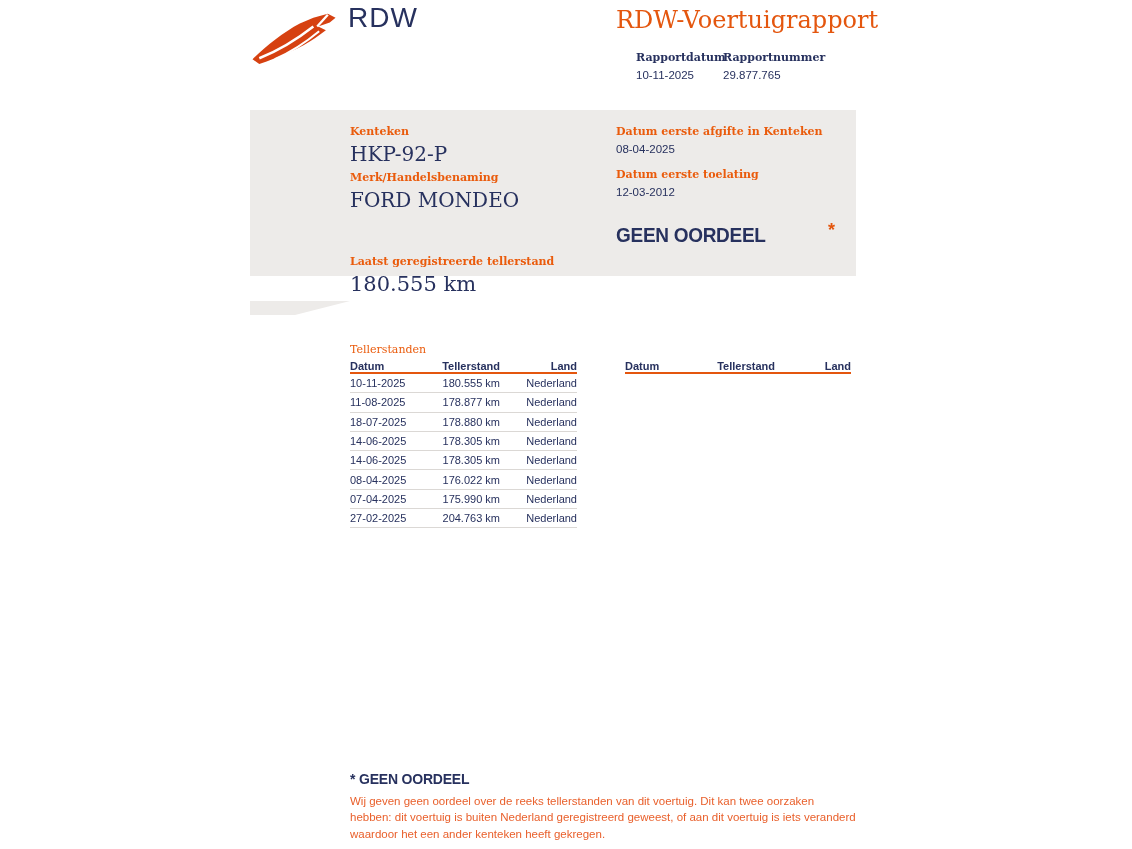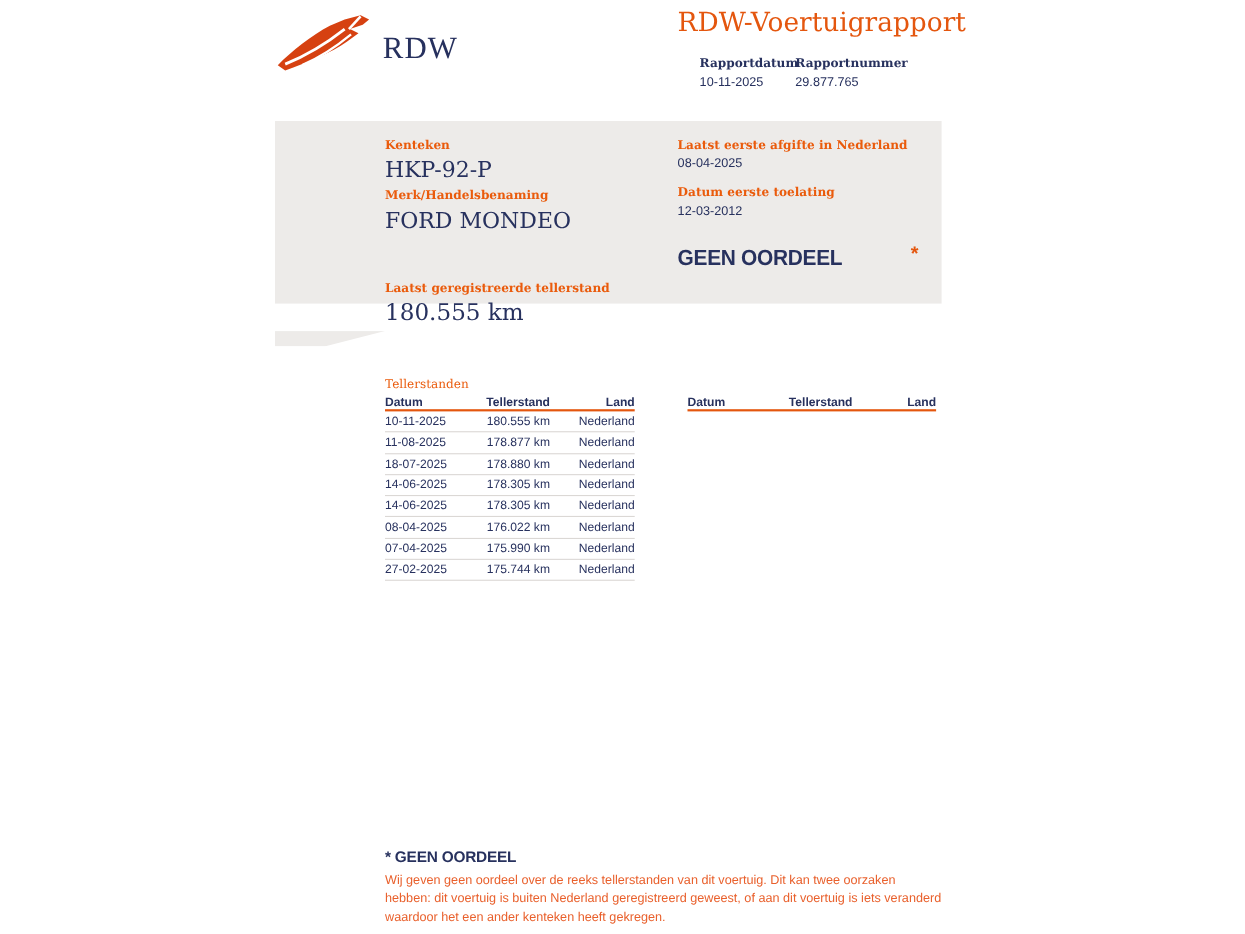--- a/index.html
+++ b/index.html
@@ -11,22 +11,22 @@
     --fn-orange:#e9602c;
     --row-line:#dbd8d5;
   }
   *{box-sizing:border-box;margin:0;padding:0;}
   html,body{background:#ffffff;}
   body{width:1132px;height:849px;font-family:"Liberation Sans",sans-serif;}
   .page{position:relative;width:1132px;height:849px;background:#ffffff;overflow:hidden;}
 
   
   .logo{position:absolute;left:251px;top:10px;width:88px;height:56px;}
-  .wordmark{position:absolute;left:348px;top:2px;font-family:Liberation Serif, serif;
-            font-size:28px;color:var(--navy);letter-spacing:1px;margin-top:27px;}
+  .wordmark{position:absolute;left:348px;top:2px;font-family:Liberation Sans, sans-serif;
+            font-size:28px;color:var(--navy);letter-spacing:1px;}
   .title{position:absolute;left:616px;top:6px;font-family:"DejaVu Serif",serif;
          font-size:24px;font-weight:normal;color:var(--orange);}
   .meta{position:absolute;left:616px;top:51px;display:flex;margin-left:20px;}
   .meta-item{width:87px;}
   .meta-label{font-family:"DejaVu Serif",serif;font-weight:bold;font-size:11px;color:var(--navy);}
   .meta-value{margin-top:5px;font-size:11.5px;color:var(--navy);}
 
   
   .graybox{position:absolute;left:250px;top:110px;width:606px;height:166px;background:var(--gray-bg);padding-left:36px;}
   .graybox-tail{position:absolute;left:250px;top:301px;width:100px;height:14px;background:var(--gray-bg);
@@ -87,21 +87,21 @@
   <div class="graybox">
     <div class="field" style="left:100px;top:15px;">
       <div class="field-label">Kenteken</div>
       <div class="field-value-big">HKP-92-P</div>
     </div>
     <div class="field" style="left:100px;top:61px;">
       <div class="field-label">Merk/Handelsbenaming</div>
       <div class="field-value-big">FORD MONDEO</div>
     </div>
     <div class="field" style="left:366px;top:15px;">
-      <div class="field-label">Laatst eerste afgifte in Nederland</div>
+      <div class="field-label">Datum eerste afgifte in Kenteken</div>
       <div class="field-value-sm">08-04-2025</div>
     </div>
     <div class="field" style="left:366px;top:58px;">
       <div class="field-label">Datum eerste toelating</div>
       <div class="field-value-sm">12-03-2012</div>
     </div>
     <div class="oordeel">GEEN OORDEEL</div>
     <div class="oordeel-star">*</div>
     <div class="field" style="left:100px;top:145px;">
       <div class="field-label">Laatst geregistreerde tellerstand</div>
@@ -149,21 +149,21 @@
           <div class="tcell c1">176.022 km</div>
           <div class="tcell c2">Nederland</div>
         </div>
         <div class="trow">
           <div class="tcell c0">07-04-2025</div>
           <div class="tcell c1">175.990 km</div>
           <div class="tcell c2">Nederland</div>
         </div>
         <div class="trow">
           <div class="tcell c0">27-02-2025</div>
-          <div class="tcell c1">175.744 km</div>
+          <div class="tcell c1">204.763 km</div>
           <div class="tcell c2">Nederland</div>
         </div>
       </div>
   </div>
 
   <div class="table t2">
     <div class="thead">
       <div class="tcell c0">Datum</div>
       <div class="tcell c1">Tellerstand</div>
       <div class="tcell c2">Land</div>

